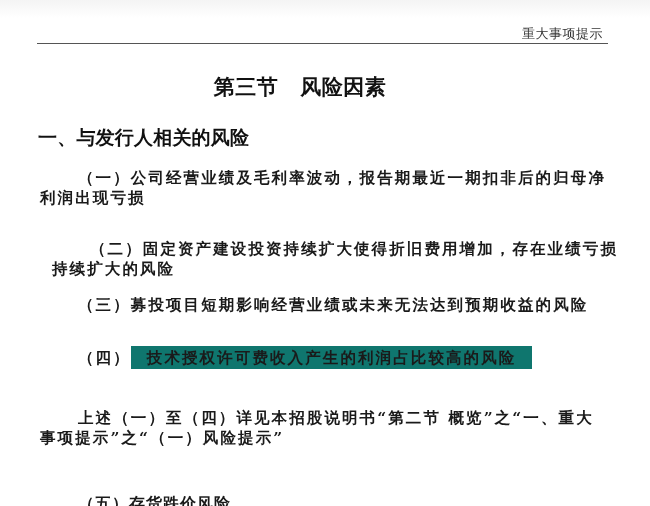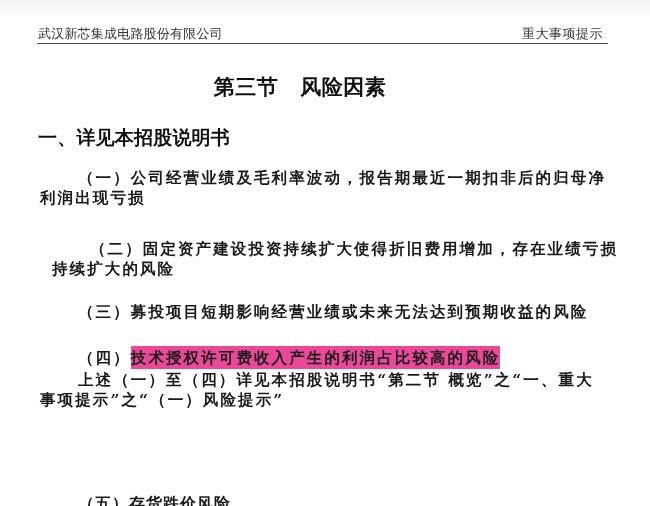--- a/index.html
+++ b/index.html
@@ -32,57 +32,56 @@
     position: absolute; left: 38px; top: 125px;
     font-family: "DejaVu Sans", "Liberation Sans", sans-serif;
     font-weight: bold; font-size: 19px; color: #111; letter-spacing: 0.2px;
   }
   .para {
     position: absolute; left: 40px; width: 568px;
     font-size: 15.5px; font-weight: bold; color: #1a1a1a;
     line-height: 20px; letter-spacing: 2.1px;
     text-indent: 38px;
   }
-  .hl { background: #ec4899; padding: 2px 0; }
+  .hl { background: #0f766e; padding: 2px 16px; }
   .para5 {
     font-family: "DejaVu Sans", "Liberation Sans", sans-serif;
     letter-spacing: 1px; font-size: 16px; margin-top: 32px;
   }
 </style>
 </head>
 <body>
 
 <div class="top-fade"></div>
 
 <div class="page-header">
-  <span class="left">武汉新芯集成电路股份有限公司</span>
   <span class="right">重大事项提示</span>
 </div>
 
 <div class="section-title">
   <span>第三节</span><span class="gap"></span><span>风险因素</span>
 </div>
 
-<div class="heading">一、详见本招股说明书</div>
+<div class="heading">一、与发行人相关的风险</div>
 
 <div class="para" style="top:168px;">
   <span>（一）</span><span>公司经营业绩及毛利率波动，报告期最近一期扣非后的归母净利润出现亏损</span>
 </div>
 
 <div class="para" style="top:239px;margin-left:12px;">
   <span>（二）</span><span>固定资产建设投资持续扩大使得折旧费用增加，存在业绩亏损持续扩大的风险</span>
 </div>
 
-<div class="para" style="top:302px;font-family:Liberation Serif, serif;">
+<div class="para" style="top:295px;font-family:Liberation Serif, serif;">
   <span>（三）</span><span>募投项目短期影响经营业绩或未来无法达到预期收益的风险</span>
 </div>
 
 <div class="para" style="top:348px;">
   <span>（四）</span><span class="hl">技术授权许可费收入产生的利润占比较高的风险</span>
 </div>
 
-<div class="para" style="top:370px;">
+<div class="para" style="top:408px;">
   <span>上述（一）至（四）详见本招股说明书“第二节 概览”之“一、重大事项提示”之“（一）风险提示”</span>
 </div>
 
 <div class="para para5" style="top:462px;">
   <span>（五）</span><span>存货跌价风险</span>
 </div>
 
 </body></html>

